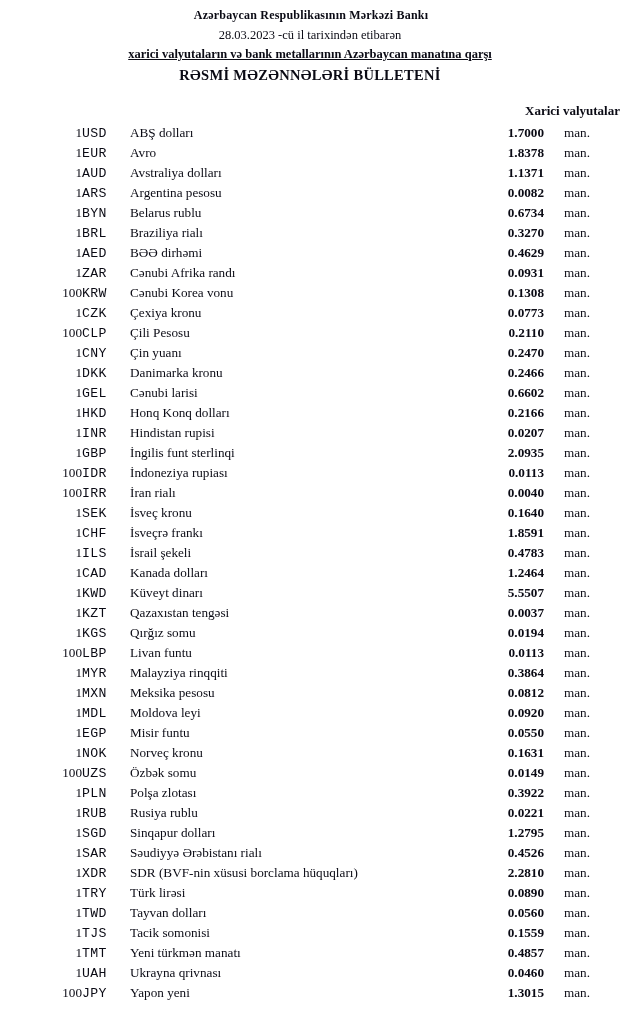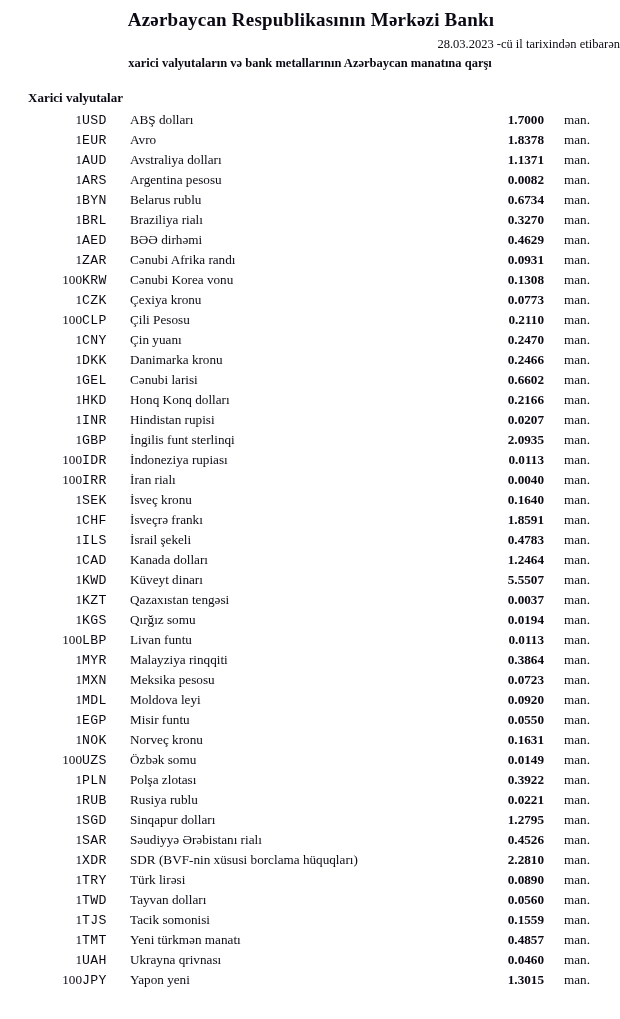--- a/index.html
+++ b/index.html
@@ -18,50 +18,50 @@
     width: 620px;
     height: 1019px;
     position: relative;
     box-sizing: border-box;
     padding: 6px 0 0 0;
   }
   .header {
     text-align: center;
   }
   .bank-name {
-    font-size: 19px;
+    font-size: 12px;
     font-weight: bold;
     letter-spacing: 0.2px;
     line-height: 1.25;
     margin: 2px 0 4px 2px;
   }
   .date-line {
     font-size: 12.5px;
     line-height: 1.3;
     margin-bottom: 3px;
-    text-align: right;
   }
   .subtitle {
     font-size: 12.5px;
     font-weight: bold;
     line-height: 1.35;
     margin-bottom: 3px;
+    text-decoration: underline;
   }
   .bulletin {
     font-size: 14.5px;
     font-weight: bold;
     letter-spacing: 0.3px;
     line-height: 1.3;
     margin-bottom: 2px;
   }
   .section-title {
-    text-align: left;
+    text-align: right;
     font-size: 13px;
     font-weight: bold;
-    margin: 18px 0 6px 4px;
+    margin: 18px 0 6px 14px;
     padding-left: 24px;
   }
   table.rates {
     border-collapse: collapse;
     margin: 0 auto;
     width: 560px;
     table-layout: fixed;
   }
   table.rates td {
     font-size: 13.2px;
@@ -100,20 +100,21 @@
 </style>
 </head>
 <body>
 
 <div class="page">
 
   <div class="header">
     <div class="bank-name">Azərbaycan Respublikasının Mərkəzi Bankı</div>
     <div class="date-line">28.03.2023 -cü il tarixindən etibarən</div>
     <div class="subtitle">xarici valyutaların və bank metallarının Azərbaycan manatına qarşı</div>
+    <div class="bulletin">RƏSMİ MƏZƏNNƏLƏRİ BÜLLETENİ</div>
   </div>
 
   <div class="section-title">Xarici valyutalar</div>
 
   <table class="rates">
     <tbody>
         <tr>
           <td class="qty">1</td>
           <td class="code">USD</td>
           <td class="name">ABŞ dolları</td>
@@ -306,21 +307,21 @@
           <td class="qty">1</td>
           <td class="code">MYR</td>
           <td class="name">Malayziya rinqqiti</td>
           <td class="rate">0.3864</td>
           <td class="unit">man.</td>
         </tr>
         <tr>
           <td class="qty">1</td>
           <td class="code">MXN</td>
           <td class="name">Meksika pesosu</td>
-          <td class="rate">0.0723</td>
+          <td class="rate">0.0812</td>
           <td class="unit">man.</td>
         </tr>
         <tr>
           <td class="qty">1</td>
           <td class="code">MDL</td>
           <td class="name">Moldova leyi</td>
           <td class="rate">0.0920</td>
           <td class="unit">man.</td>
         </tr>
         <tr>

